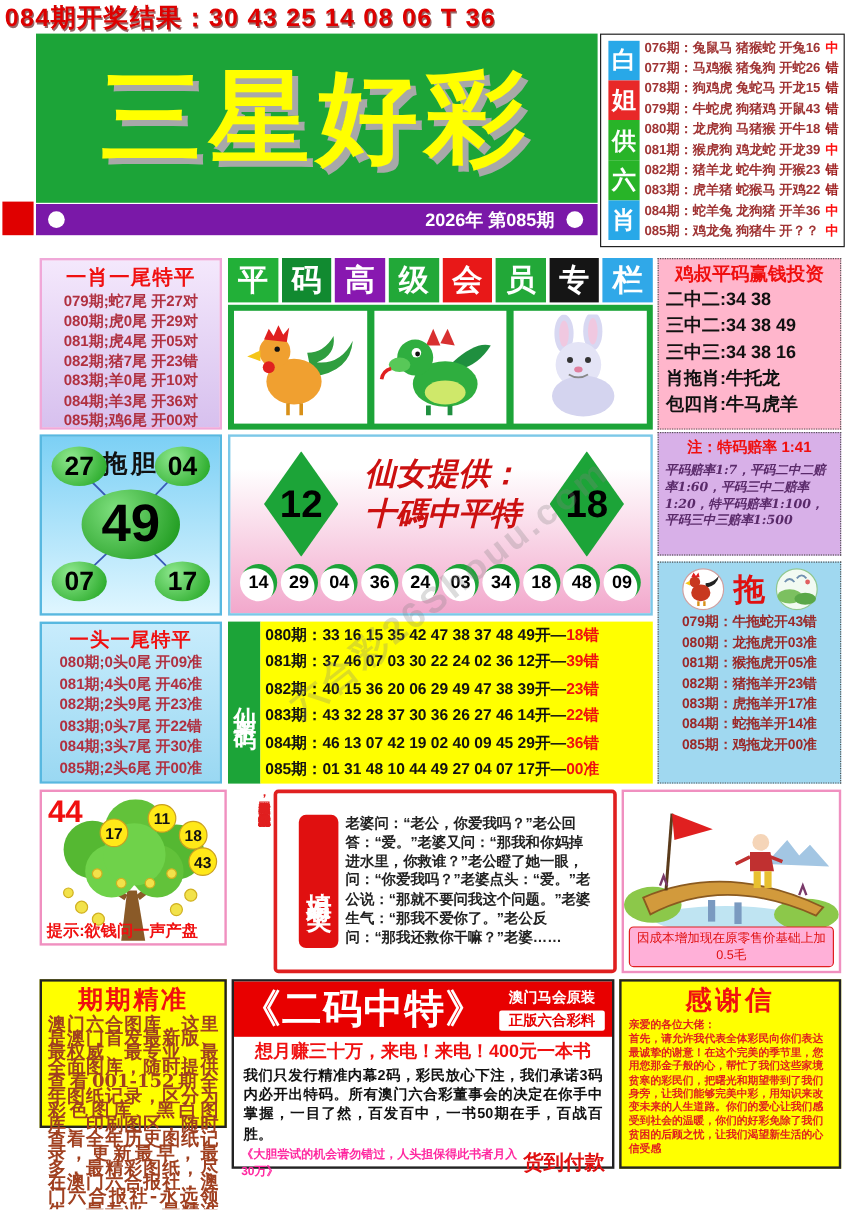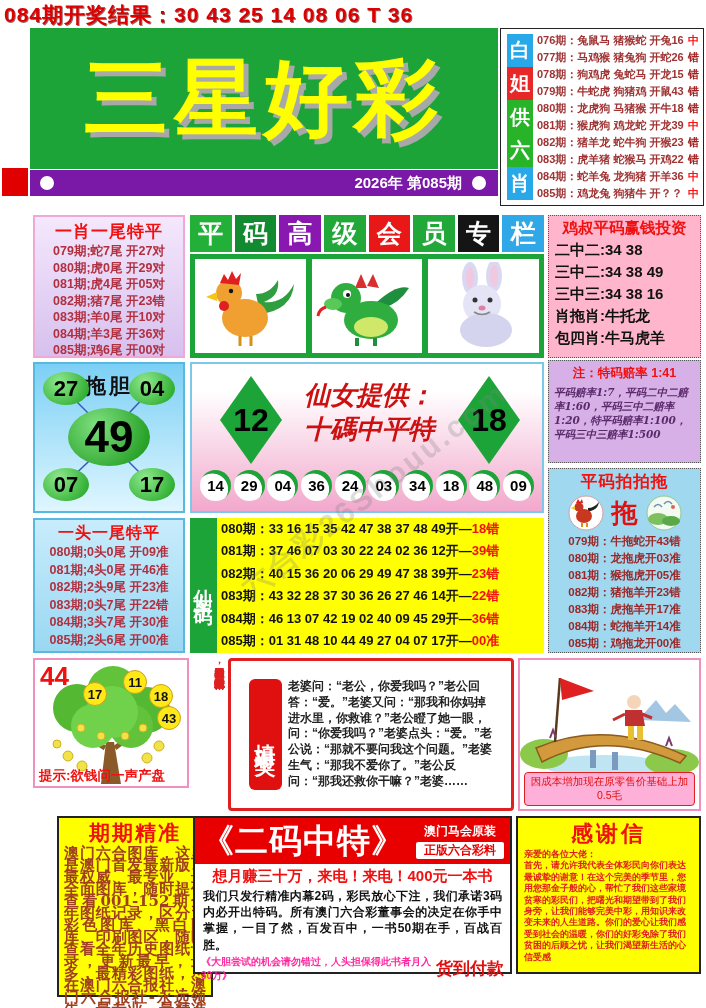--- a/index.html
+++ b/index.html
@@ -97,22 +97,22 @@
   .jokebox{left:228px;top:658px;width:286px;height:153px;border:3px solid #e02020;border-radius:4px;
       background:#fff;box-sizing:border-box;display:flex;padding:18px;gap:6px;}
   .joke-label{width:33px;background:#e01010;border-radius:6px;color:#fff;font-weight:bold;font-size:21px;
       writing-mode:vertical-rl;text-orientation:upright;text-align:center;line-height:33px;letter-spacing:4px;}
   .joke-text{flex:1;font-size:12px;line-height:15.8px;font-weight:bold;color:#222;}
   
   .bridgebox{left:518px;top:658px;width:183px;height:153px;background:#fff;border:2px solid #f090c0;box-sizing:border-box;}
   .price-note{position:absolute;left:4px;right:4px;bottom:3px;background:#ffb0d8;border:1px solid #e02020;
       border-radius:4px;color:#e01010;font-size:10.5px;font-weight:normal;text-align:center;padding:2px 0;}
   
-  .qiqi{left:33px;top:816px;width:156px;height:181px;background:#ffff00;border:2px solid #222;
-      box-sizing:border-box;padding:1px 5px;margin-left:24px;}
+  .qiqi{left:33px;top:816px;width:156px;height:124px;background:#ffff00;border:2px solid #222;
+      box-sizing:border-box;padding:1px 5px;}
   .qiqi-title{color:#f01010;font-weight:bold;font-size:21px;text-align:center;letter-spacing:2px;}
   .qiqi-body{color:#a04020;font-size:15px;line-height:12px;font-weight:bold;text-align:justify;
       font-family:"DejaVu Serif",serif;}
   .erma{left:193px;top:816px;width:319px;height:158px;background:#fff;border:2px solid #222;box-sizing:border-box;}
   .erma-banner{height:46px;background:#e80000;display:flex;align-items:center;padding:0 6px;box-sizing:border-box;}
   .erma-title{flex:1;color:#fff;font-size:33px;font-weight:bold;letter-spacing:1px;white-space:nowrap;}
   .erma-side{width:88px;text-align:center;}
   .erma-side1{color:#fff;font-size:12px;font-weight:bold;}
   .erma-side2{background:#fff;color:#e80000;font-size:12px;font-weight:bold;border-radius:2px;margin-top:2px;}
   .erma-line1{color:#f01010;font-size:15px;font-weight:bold;text-align:center;margin-top:3px;white-space:nowrap;}
@@ -324,21 +324,20 @@
   <div class="abs shima-rows">
     <div class="shima-row"><span>080期：33 16 15 35 42 47 38 37 48 49开—</span><span class="res">18错</span></div>
     <div class="shima-row"><span>081期：37 46 07 03 30 22 24 02 36 12开—</span><span class="res">39错</span></div>
     <div class="shima-row"><span>082期：40 15 36 20 06 29 49 47 38 39开—</span><span class="res">23错</span></div>
     <div class="shima-row"><span>083期：43 32 28 37 30 36 26 27 46 14开—</span><span class="res">22错</span></div>
     <div class="shima-row"><span>084期：46 13 07 42 19 02 40 09 45 29开—</span><span class="res">36错</span></div>
     <div class="shima-row"><span>085期：01 31 48 10 44 49 27 04 07 17开—</span><span class="res">00准</span></div>
   </div>
 
   <div class="abs paipai">
-    <div class="pp-title">平码拍拍拖</div>
     <div class="pp-icons">
       <svg width="36" height="36" viewBox="0 0 36 36">
         <circle cx="18" cy="18" r="17" fill="#fff" stroke="#d0a0a0"></circle>
         <path d="M20 17 q10-2 11-10 q-5 6-11 6z" fill="#222"></path>
         <ellipse cx="16" cy="21" rx="8" ry="7" fill="#c83820"></ellipse>
         <circle cx="11" cy="12" r="4.5" fill="#c83820"></circle>
         <path d="M8 8 l2-4 2 3 2-3 1 4z" fill="#e02020"></path>
         <polygon points="7,11 3,13 7,15" fill="#f5c518"></polygon>
         <path d="M14 28 l0 4 M19 28 l0 4" stroke="#d89018" stroke-width="2"></path>
       </svg>

